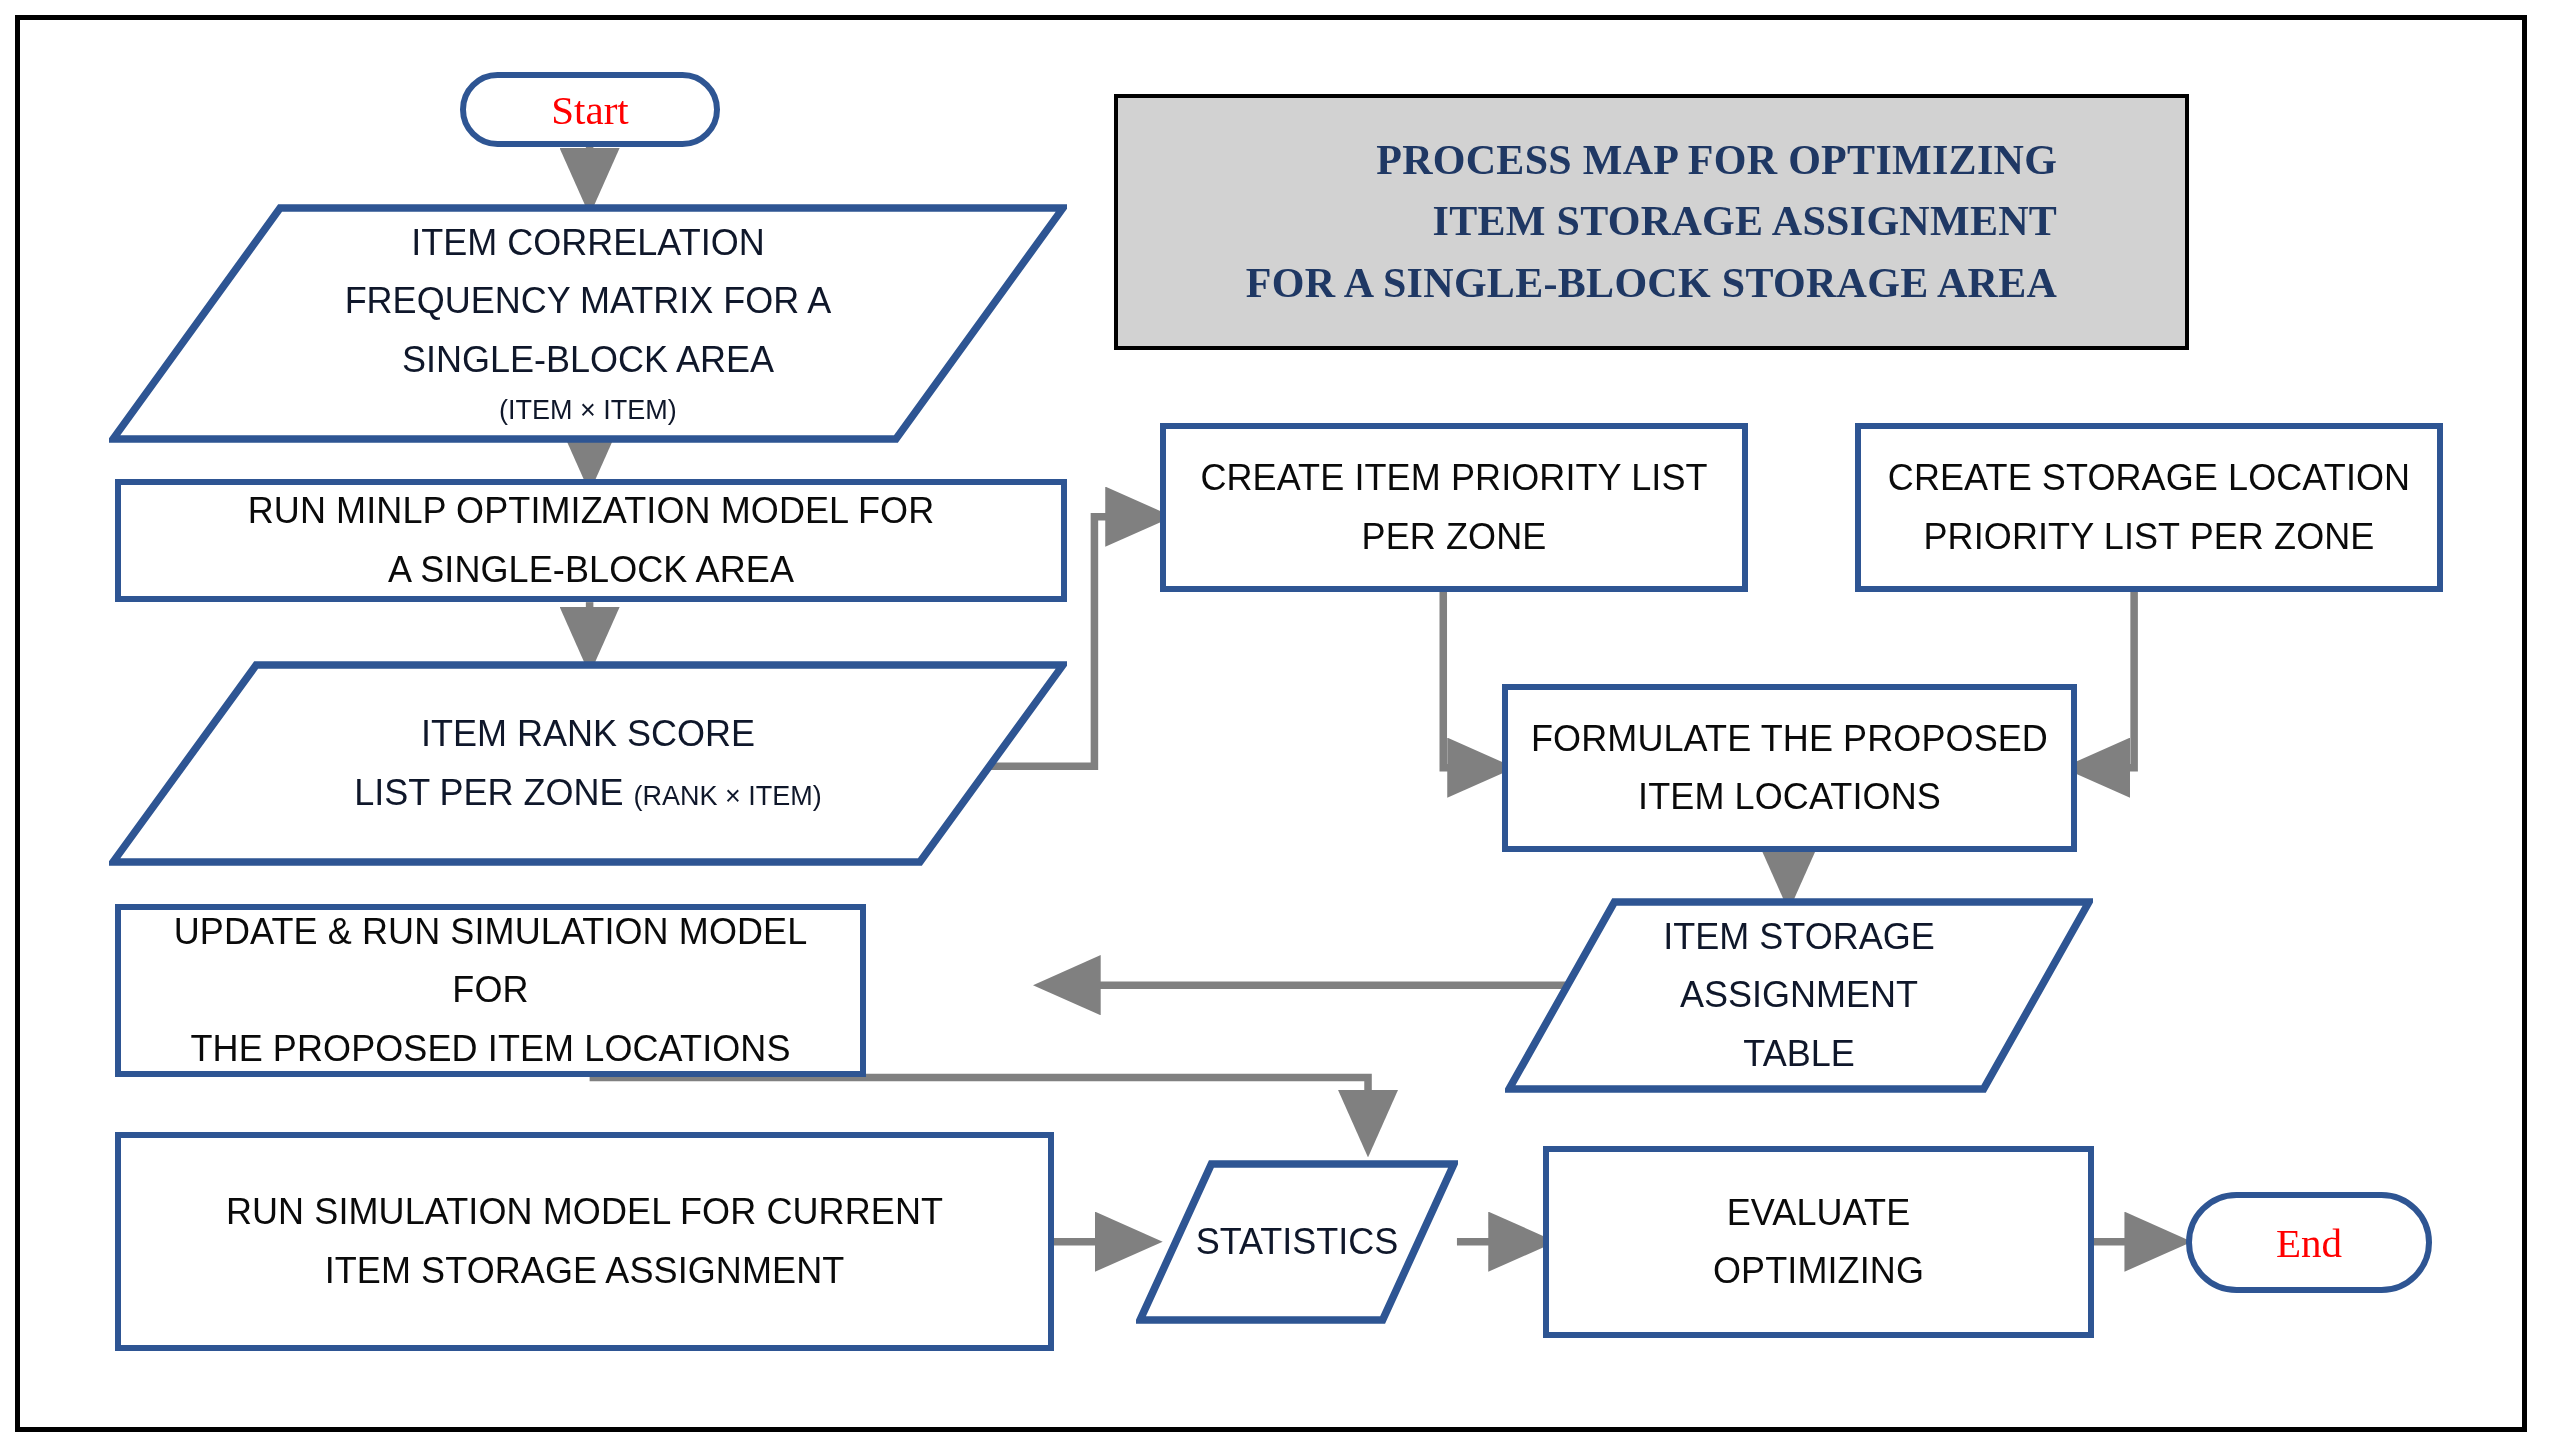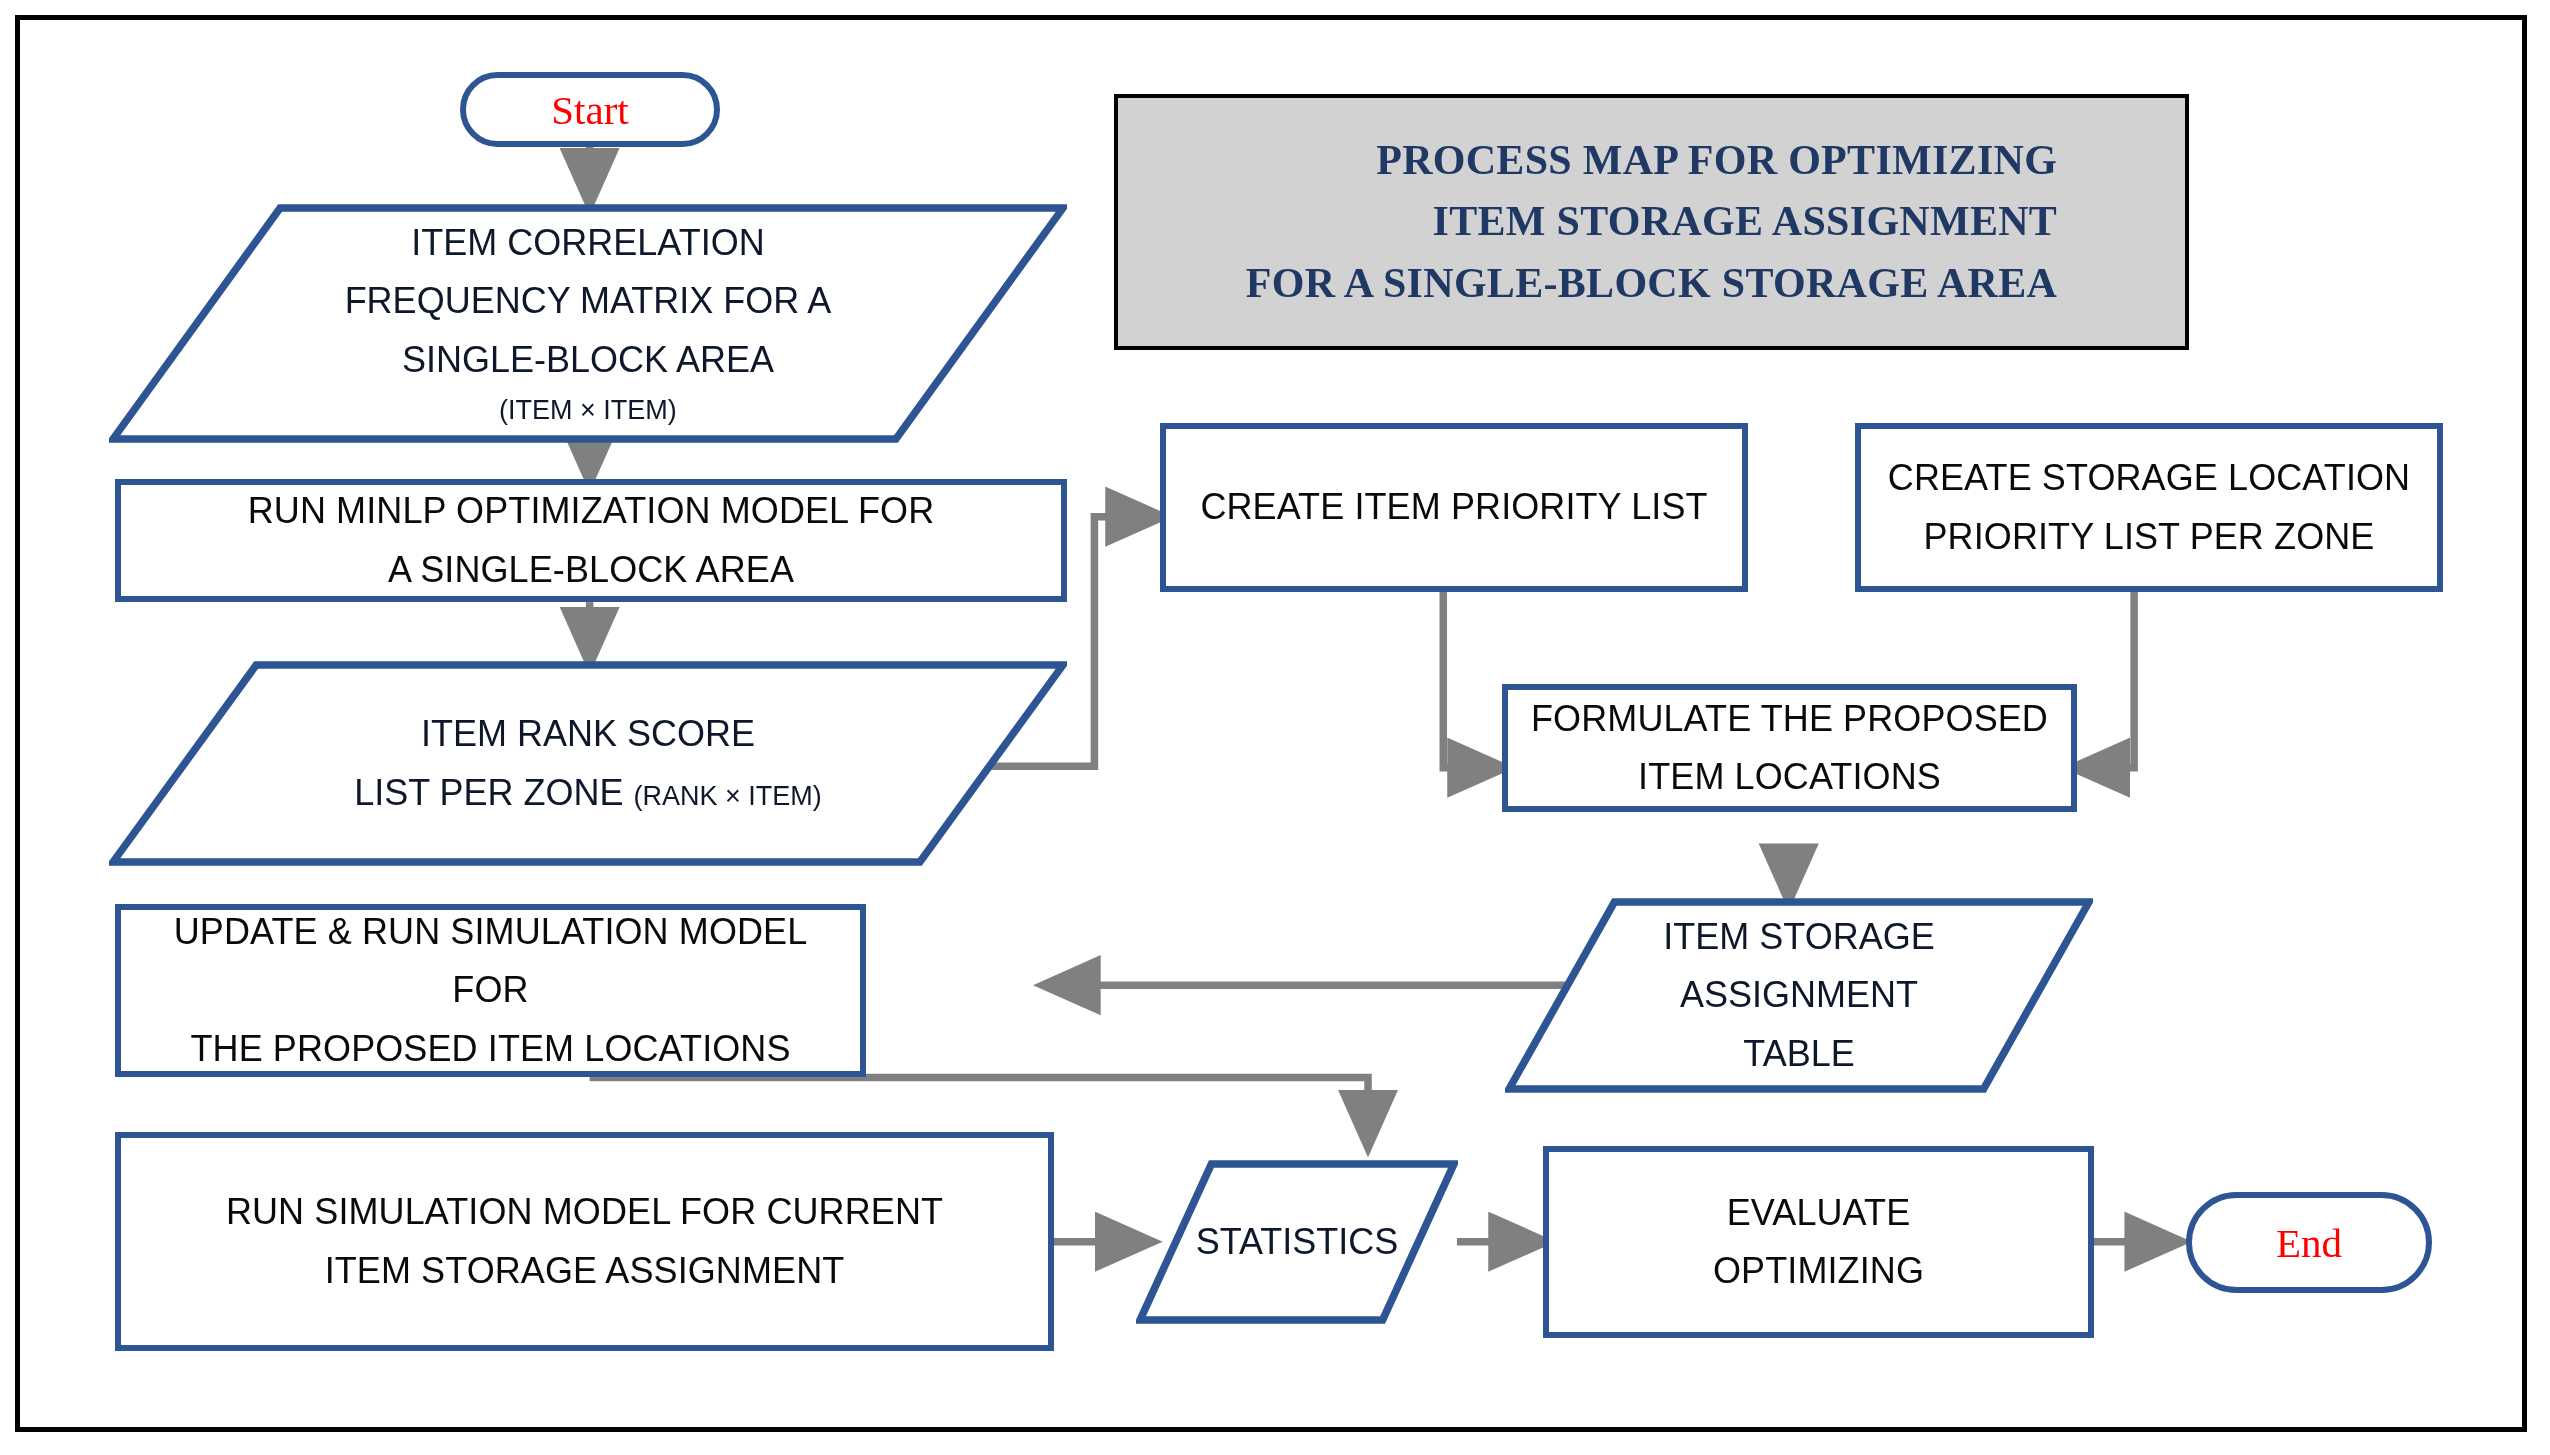--- a/index.html
+++ b/index.html
@@ -89,31 +89,32 @@
       <div>ITEM RANK SCORE</div>
       <div>
         <span>LIST PER ZONE </span><span class="small">(RANK × ITEM)</span>
       </div>
     </div>
   </div>
 
   <div class="node proc" style="left:1160px;top:423px;width:588px;height:169px;">
     <div class="txt">
       <div>CREATE ITEM PRIORITY LIST</div>
+      <div>PER ZONE</div>
     </div>
   </div>
 
   <div class="node proc" style="left:1855px;top:423px;width:588px;height:169px;">
     <div class="txt">
       <div>CREATE STORAGE LOCATION</div>
       <div>PRIORITY LIST PER ZONE</div>
     </div>
   </div>
 
-  <div class="node proc" style="left:1502px;top:684px;width:575px;height:128px;">
+  <div class="node proc" style="left:1502px;top:684px;width:575px;height:168px;">
     <div class="txt">
       <div>FORMULATE THE PROPOSED</div>
       <div>ITEM LOCATIONS</div>
     </div>
   </div>
 
   <div class="node para" style="left:1505px;top:898px;width:588px;height:195px;">
     <svg style="position:absolute;left:0;top:0;width:100%;height:100%;" viewBox="0 0 860 285" preserveAspectRatio="none">
       <polygon points="160,6 854,6 700,279 6,279" fill="#fff" stroke="#2E5593" stroke-width="11"></polygon>
     </svg>

